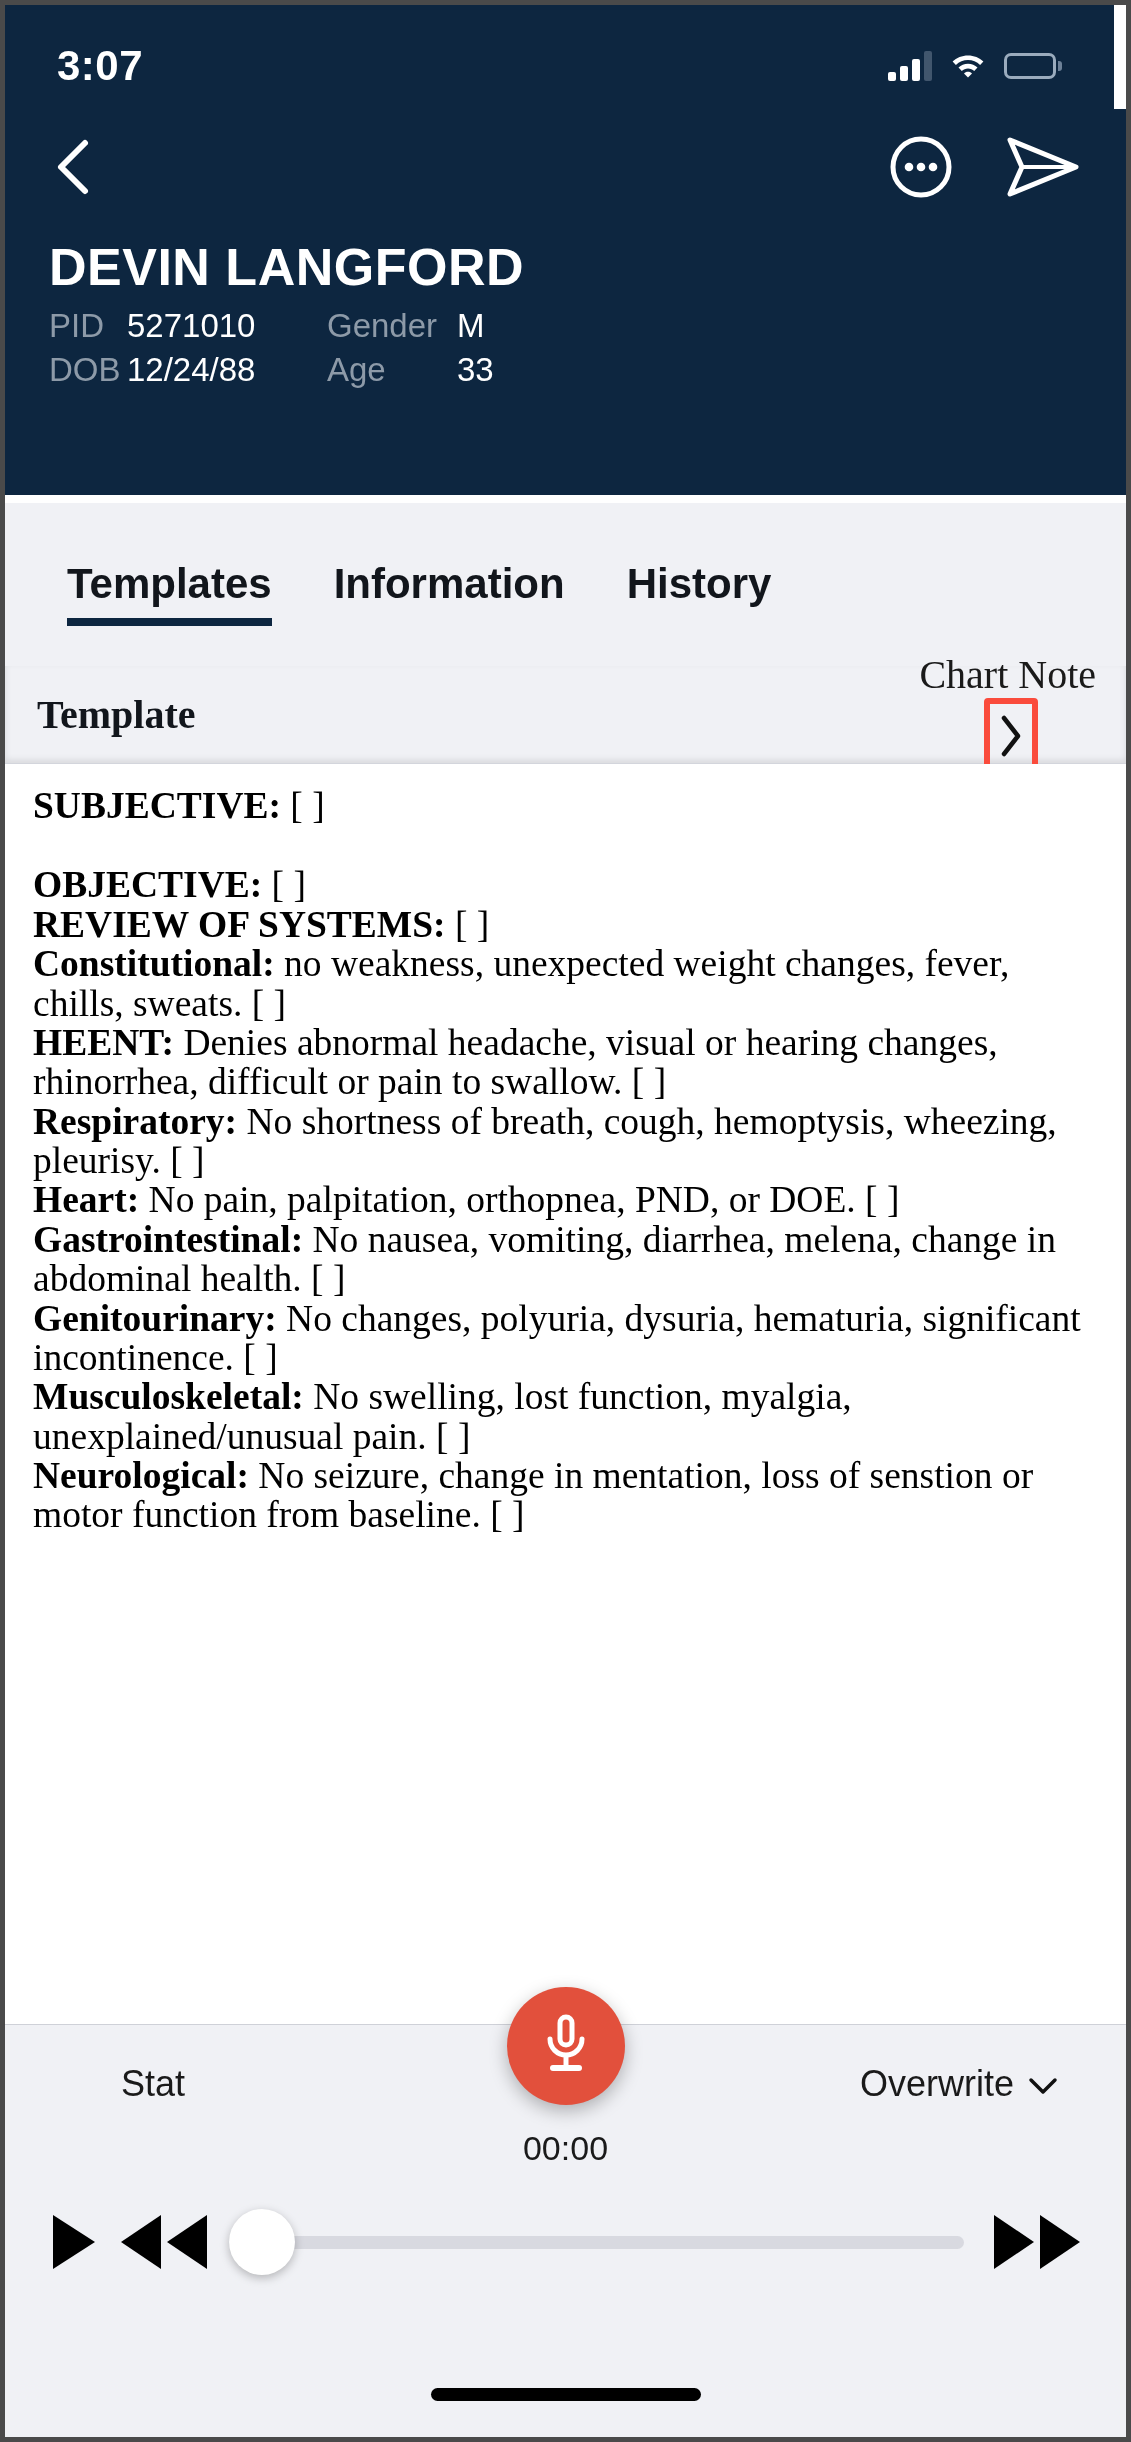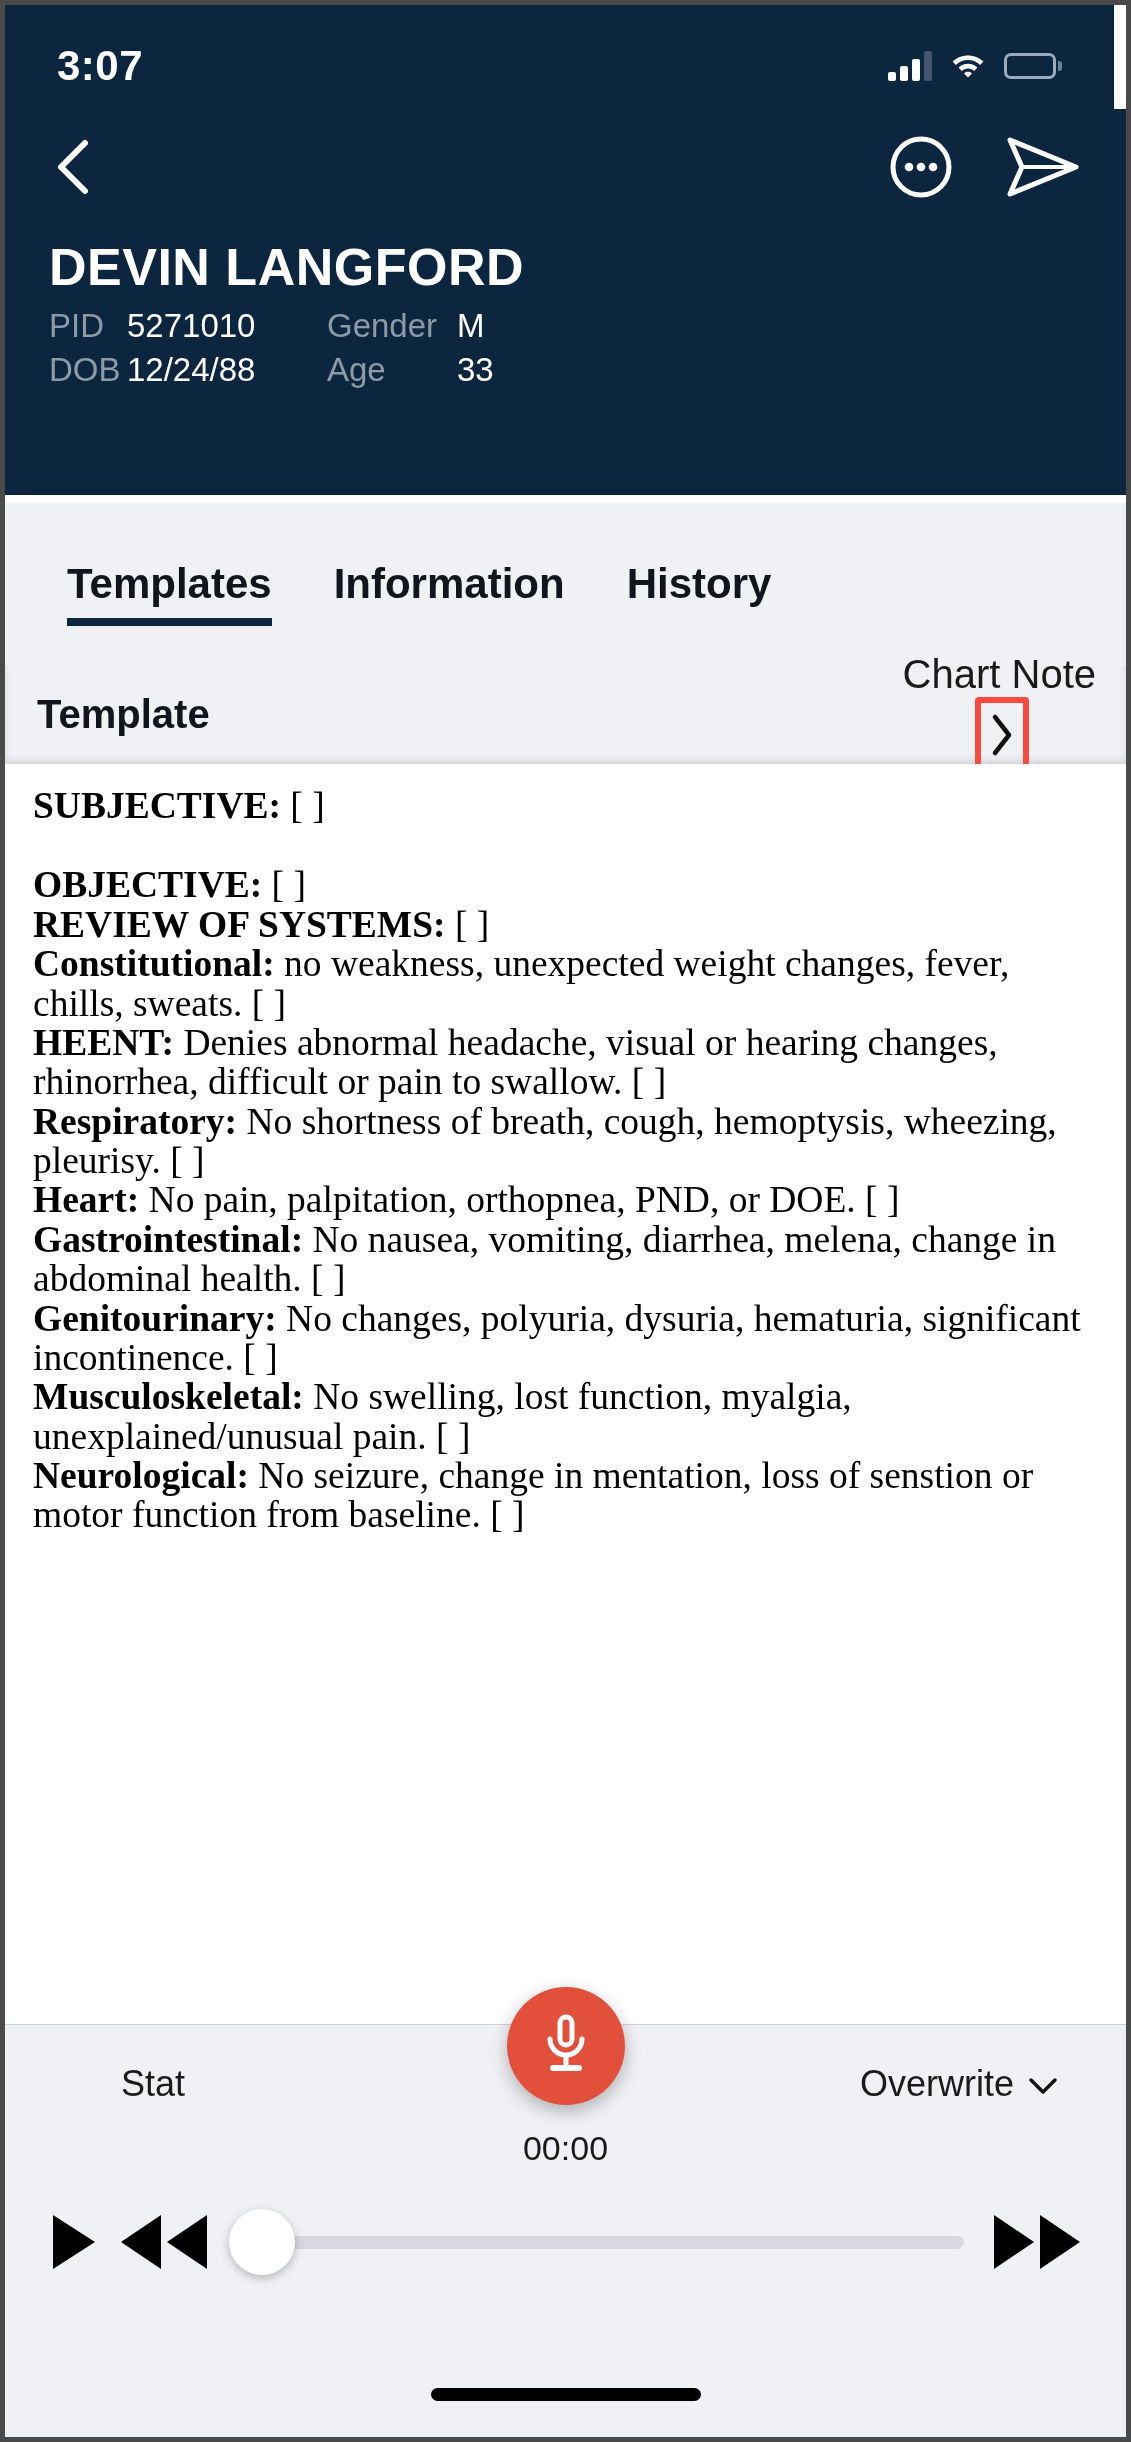--- a/index.html
+++ b/index.html
@@ -133,20 +133,21 @@
     position: absolute;
     top: 661px; left: 0; right: 0;
     height: 98px;
     background: #f0f1f5;
     display: flex;
     align-items: center;
     justify-content: space-between;
     padding: 0 30px 0 32px;
     border-bottom: 1px solid #d3d5dc;
     box-shadow: 0 -3px 6px rgba(0,0,0,0.10) inset;
+    font-family: Liberation Serif, serif;
   }
   .template-label { font-size: 40px; font-weight: bold; color: #12161c; }
   .template-value-wrap { display: flex; align-items: center; flex-direction: column; }
   .template-value { font-size: 40px; color: #1a1a1a; }
   .template-chevron-box {
     position: relative;
     margin-left: 6px;
     width: 54px; height: 80px;
     border: 6px solid #fa4b3c;
     border-radius: 4px;

